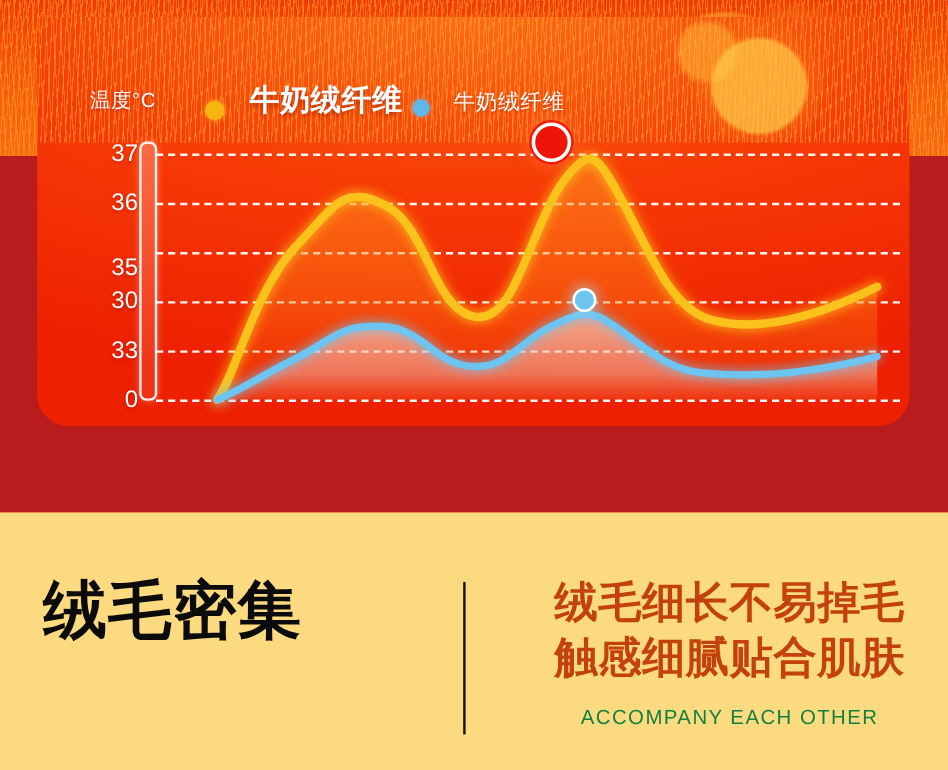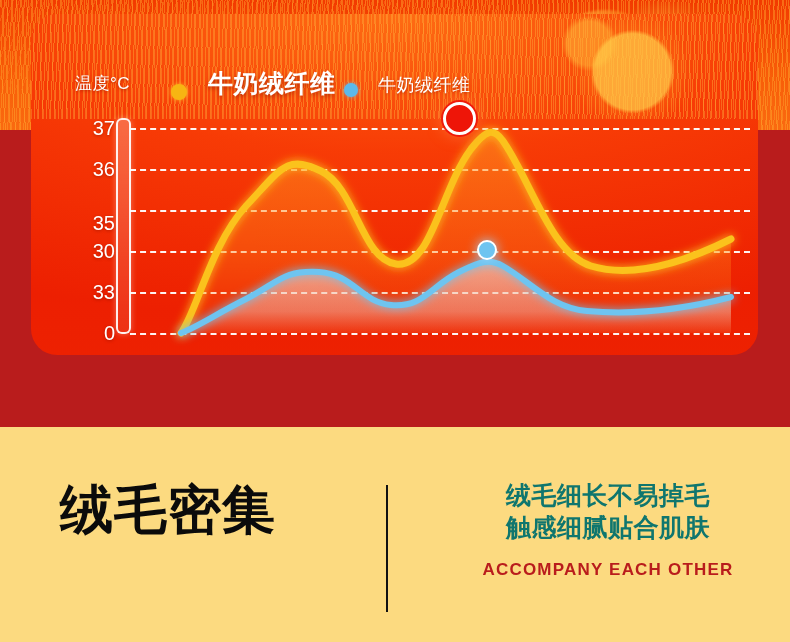--- a/index.html
+++ b/index.html
@@ -120,32 +120,32 @@
     background:#6EC4F0;border:2px solid #FFFFFF;
     box-shadow:0 0 12px rgba(160,215,250,.95);
   }
 
   
   .yellow-band{
     position:absolute;left:0;top:427px;width:790px;height:215px;
     background:#FCDA80;
   }
   .head-left{
-    position:absolute;left:60px;top:55px;width:320px;
+    position:absolute;left:36px;top:55px;width:320px;
     color:#0B0B0B;font-size:53px;font-weight:bold;line-height:1.07;
     letter-spacing:1px;
   }
   .divider{
     position:absolute;left:386px;top:58px;width:0;height:127px;
     border-left:2px solid #111111;
   }
   .right-block{position:absolute;left:458px;top:52px;width:300px;text-align:center;}
-  .rb-line{color:#0f766e;font-size:25px;font-weight:bold;line-height:1.28;letter-spacing:.5px;}
+  .rb-line{color:#c2410c;font-size:36px;font-weight:bold;line-height:1.28;letter-spacing:.5px;}
   .rb-en{
-    margin-top:17px;color:#b91c1c;font-size:17px;font-weight:bold;
+    margin-top:17px;color:#15803d;font-size:17px;font-weight:normal;
     letter-spacing:1.2px;
   }
 </style>
 </head>
 <body>
 
 <div class="page">
 
   <div class="red-band">
     <div class="fur"></div>

